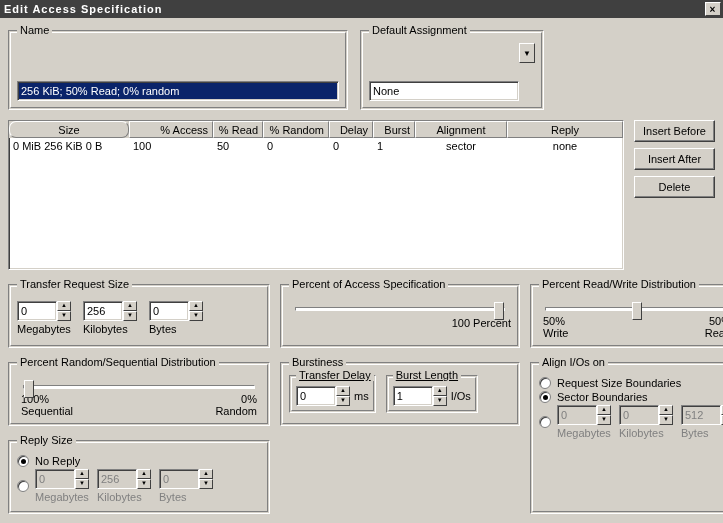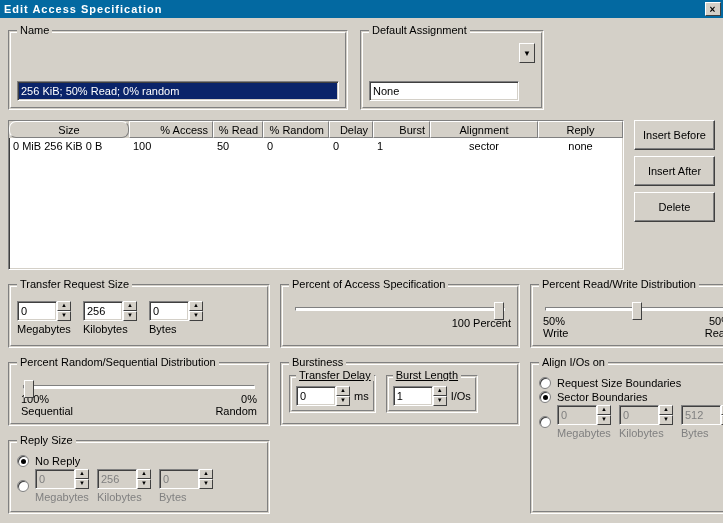--- a/index.html
+++ b/index.html
@@ -7,21 +7,21 @@
     margin: 0;
     font-family: Tahoma, "MS Sans Serif", sans-serif;
     font-size: 11px;
     background: #d4d0c8;
     color: #000;
     width: 723px;
     height: 523px;
     overflow: hidden;
   }
   .titlebar {
-    background: #0369a1;
+    background: #404040;
     color: #fff;
     height: 18px;
     display: flex;
     align-items: center;
     padding: 0 2px 0 4px;
     font-weight: bold;
     letter-spacing: 1px;
     justify-content: space-between;
   }
   .close-btn {
@@ -71,21 +71,21 @@
     border:1px solid #fff;
     border-right-color:#404040; border-bottom-color:#404040;
     display:flex; align-items:center; justify-content:center;
     font-size:8px;
   }
   .btn {
     background:#d4d0c8;
     border:1px solid #404040;
     border-top-color:#fff; border-left-color:#fff;
     box-shadow: inset -1px -1px 0 #808080, inset 1px 1px 0 #d4d0c8;
-    height:30px; min-width:75px;
+    height:22px; min-width:75px;
     padding:0 8px;
     font:inherit;
     cursor:pointer;
   }
   .btn-col { display:flex; flex-direction:column; gap:6px; }
   .top-row { display:flex; gap:12px; align-items:flex-start;}
   .name-box { flex: 0 0 340px; }
   .def-box { flex: 0 0 130px; }
 
   .table-wrap {
@@ -107,22 +107,22 @@
     border-right-color:#808080; border-bottom-color:#808080;
     padding:2px 4px; text-align:right;
     font-weight:normal;
     height:17px;
   }
   .th:first-child { text-align:center;border-radius:7px; }
   .tr { display:flex; }
   .td { padding:2px 4px; text-align:left; }
   .td:first-child { text-align:left; }
   .c-size{width:120px} .c-acc{width:84px} .c-read{width:50px}
-  .c-rand{width:66px} .c-delay{width:44px} .c-burst{width:57px}
-  .c-align{width:108px;text-align:center} .c-reply{flex:1;text-align:center}
+  .c-rand{width:66px} .c-delay{width:44px} .c-burst{width:42px}
+  .c-align{width:92px;text-align:center} .c-reply{flex:1;text-align:center}
 
   .mid-grid {
     display:grid;
     grid-template-columns: 262px 240px 1fr;
     gap:10px; margin-top:10px;
   }
   .spin-row { display:flex; gap:12px; margin-top:4px;}
   .spin-unit { display:flex; flex-direction:column; align-items:flex-start; gap:2px; }
   .spin { display:flex; }
   .spin input {

